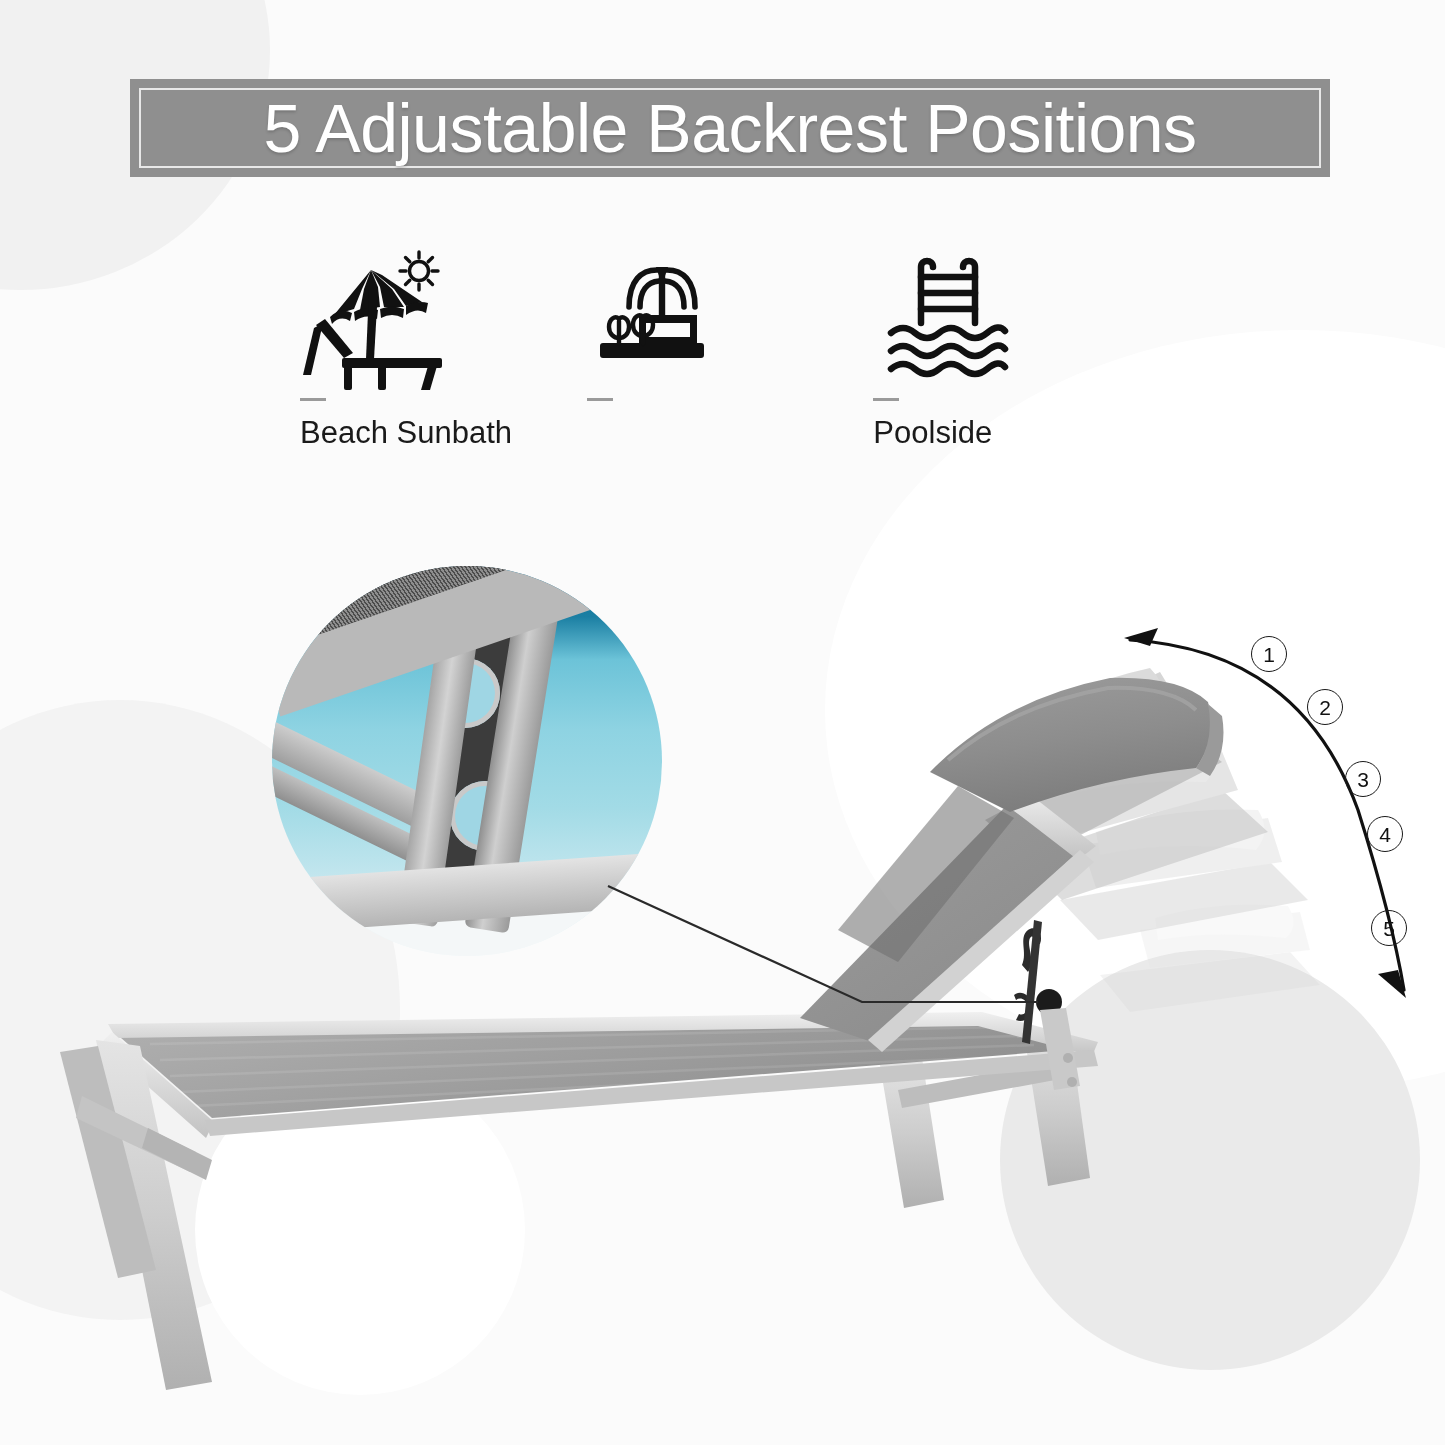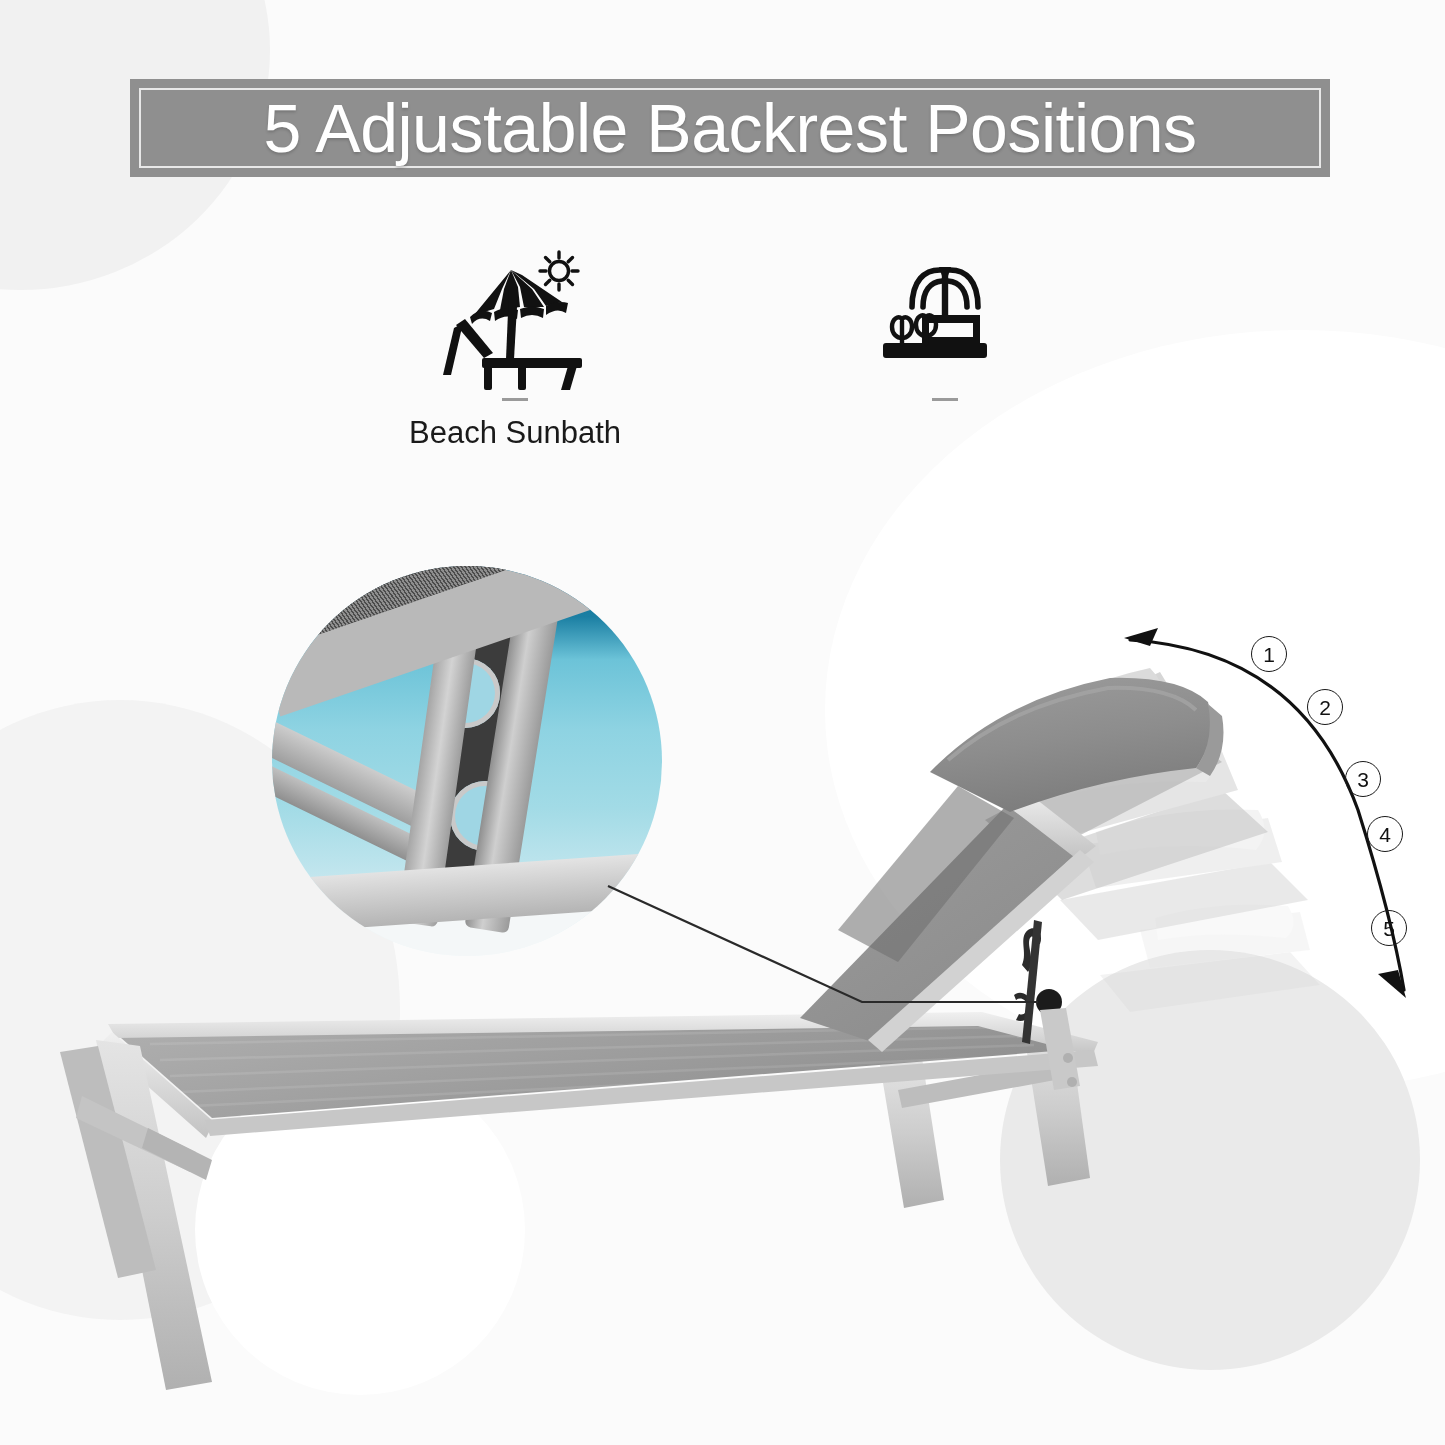--- a/index.html
+++ b/index.html
@@ -64,21 +64,21 @@
   }
 
   
   .features{
     position:absolute;left:300px;top:245px;
     width:860px;height:230px;
     display:flex;
   }
   .feature{
     flex:1;
-    display:flex;flex-direction:column;align-items:center;
+    display:flex;flex-direction:column;align-items:flex-start;
   }
   .feature-icon{
     height:145px;
     display:flex;align-items:center;justify-content:center;
   }
   .feature-dash{
     width:26px;height:3px;background:#9a9a9a;
     margin-top:8px;margin-bottom:14px;
   }
   .feature-label{
@@ -285,20 +285,42 @@
             <path d="M32 76 L32 99"></path>
 
             <path d="M46 80 C46 72 52 68 56 72 C60 68 66 72 66 80 C66 87 61 91 56 91 C51 91 46 87 46 80 Z"></path>
             <path d="M56 74 L56 99"></path>
           </g>
         </svg>
       </div>
       <div class="feature-dash"></div>
     </div>
 
+    <div class="feature">
+      <div class="feature-icon">
+        <svg width="150" height="145" viewBox="0 0 150 145" aria-hidden="true">
+          <g fill="none" stroke="#111" stroke-width="6.5" stroke-linecap="round">
+
+            <path d="M48 78 L48 22 C48 14 60 14 60 22"></path>
+            <path d="M102 78 L102 22 C102 14 90 14 90 22"></path>
+
+            <line x1="48" y1="32" x2="102" y2="32"></line>
+            <line x1="48" y1="48" x2="102" y2="48"></line>
+            <line x1="48" y1="64" x2="102" y2="64"></line>
+          </g>
+          <g fill="none" stroke="#111" stroke-width="6.5" stroke-linecap="round" stroke-linejoin="round">
+            <path d="M18 88 Q30 78 42 88 T66 88 T90 88 T114 88 T132 86"></path>
+            <path d="M18 106 Q30 96 42 106 T66 106 T90 106 T114 106 T132 104"></path>
+            <path d="M18 124 Q30 114 42 124 T66 124 T90 124 T114 124 T132 122"></path>
+          </g>
+        </svg>
+      </div>
+      <div class="feature-dash"></div>
+      <div class="feature-label">Poolside</div>
+    </div>
 
   </div>
 
   <svg class="chair" viewBox="0 0 1445 1445">
     <defs>
       <linearGradient id="slingG" x1="0" y1="0" x2="1" y2="0.4">
         <stop offset="0" stop-color="#b0b0b0"></stop>
         <stop offset="0.45" stop-color="#a1a1a1"></stop>
         <stop offset="1" stop-color="#8f8f8f"></stop>
       </linearGradient>

